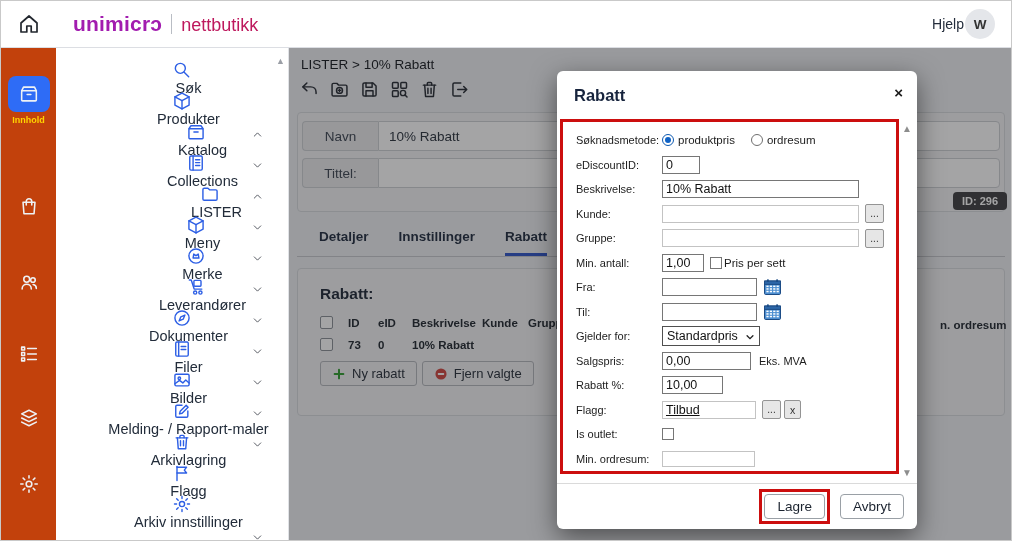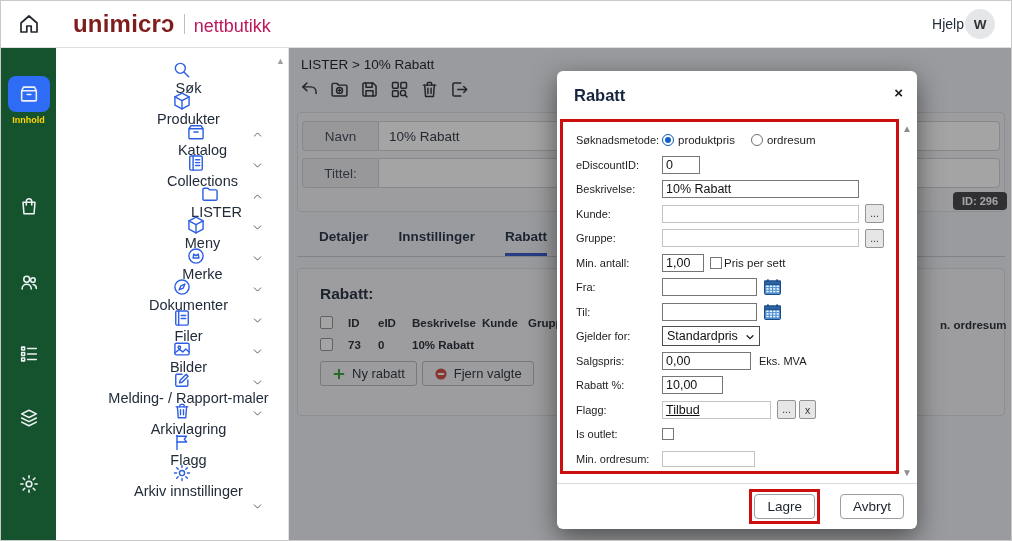--- a/index.html
+++ b/index.html
@@ -5,29 +5,29 @@
   * { box-sizing: border-box; margin: 0; padding: 0; }
   html,body { width:1012px; height:541px; }
   body { font-family:"Liberation Sans", sans-serif; overflow:hidden; background:#fff; }
   #screen { position:relative; width:1012px; height:541px; border:1px solid #c9c9c9; overflow:hidden; background:#fff; }
 
   
   .topbar { position:absolute; top:0; left:0; right:0; height:47px; background:#fff; border-bottom:1px solid #dcdee3; display:flex; align-items:center; z-index:6; }
   .home-btn { width:55px; display:flex; justify-content:center; align-items:center; color:#22272e; background:none; border:none; cursor:pointer; }
   .home-btn svg { width:24px; height:24px; }
   .logo { display:flex; align-items:baseline; margin-left:17px; }
-  .brand-primary { font-size:24px; font-weight:bold; color:#7f1d1d; letter-spacing:.2px; }
+  .brand-primary { font-size:21px; font-weight:bold; color:#a21caf; letter-spacing:.2px; }
   .brand-divider { width:1px; height:20px; background:#b9bdc4; margin:0 9px; align-self:center; }
   .brand-secondary { font-size:18px; color:#be185d; }
   .topbar-right { margin-left:auto; display:flex; align-items:center; gap:1px; padding-right:16px; }
   .help-link { font-size:14px; color:#242d3c; cursor:pointer; }
   .avatar { width:30px; height:30px; border-radius:50%; background:#e4e6ea; color:#333; font-size:13.5px; font-weight:bold; display:flex; align-items:center; justify-content:center; cursor:pointer; }
 
   
-  .rail { position:absolute; top:47px; left:0; width:55px; bottom:0; background:#14532d; z-index:6; }
+  .rail { position:absolute; top:47px; left:0; width:55px; bottom:0; background:#c2410c; z-index:6; }
   .rail-item { position:absolute; left:0; width:55px; display:flex; flex-direction:column; align-items:center; cursor:pointer; }
   .rail-item .tile { width:42px; height:36px; border-radius:8px; display:flex; align-items:center; justify-content:center; color:#eef2f5; }
   .rail-item.active .tile { background:#2e6cf6; }
   .rail-item .tile svg { width:22px; height:22px; }
   .rail-label { font-size:9px; font-weight:bold; color:#ffd400; margin-top:3px; }
 
   
   .sidenav { position:absolute; top:47px; left:55px; width:233px; bottom:0; background:#fff; border-right:1px solid #e0e2e6; z-index:6; padding-top:12px; }
   .nav-scroll-up { position:absolute; top:8px; right:3px; font-size:9px; color:#9b9fa6; }
   .nav-list { list-style:none; }
@@ -78,34 +78,34 @@
   .red-box { position:absolute; left:3px; top:48px; width:339px; height:355px; border:3px solid #cc0e0e; padding:8px 6px 0 13px; overflow:hidden; }
   .mrow { display:flex; align-items:center; height:20px; margin-bottom:4.5px; }
   .mlabel { width:86px; flex:0 0 86px; font-size:11px; color:#1c1c1c; }
   .mctrl { display:flex; align-items:center; }
   .radio { position:relative; width:12px; height:12px; border:1px solid #6f6f6f; border-radius:50%; background:#fff; margin-right:4px; cursor:pointer; }
   .radio.sel { border-color:#0d59b0; }
   .radio.sel::after { content:""; position:absolute; left:2px; top:2px; width:6px; height:6px; border-radius:50%; background:#0f62c5; }
   .rlabel { font-size:11.5px; color:#1c1c1c; margin-right:16px; }
   .minput { height:18px; border:1px solid #767676; font-size:12.5px; color:#111; padding:0 3px; font-family:"Liberation Sans",sans-serif; background:#fff; }
   .minput.light { border-color:#c3c3c3; }
-  .w-small{width:38px;} .w-wide{width:197px;} .w-lookup{width:197px;} .w-qty{width:42px;} .w-date{width:95px;} .w-money{width:89px;} .w-pct{width:61px;} .w-flag{width:109px;text-decoration:underline;} .w-plain{width:93px; height:16px;}
+  .w-small{width:38px;} .w-wide{width:197px;} .w-lookup{width:197px;} .w-qty{width:42px;} .w-date{width:95px;} .w-money{width:89px;} .w-pct{width:61px;} .w-flag{width:94px;text-decoration:underline;} .w-plain{width:93px; height:16px;}
   .dots-btn { width:19px; height:19px; margin-left:6px; background:#e6e6e6; border:1px solid #949494; font-size:10px; color:#333; cursor:pointer; display:flex; align-items:center; justify-content:center; border-radius:2px; }
   .x-btn { width:17px; height:19px; margin-left:3px; background:#e6e6e6; border:1px solid #949494; font-size:10.5px; color:#333; cursor:pointer; display:flex; align-items:center; justify-content:center; border-radius:2px; }
   .mcheck { width:12px; height:12px; border:1px solid #767676; background:#fff; cursor:pointer; flex:0 0 12px; }
   .qty-cb-label { font-size:11.5px; color:#1c1c1c; margin-left:2px; }
   .mrow .mcheck { margin-left:6px; }
   .mrow.cb-only .mcheck { margin-left:0; }
   .cal-icon { margin-left:7px; width:17px; height:16px; cursor:pointer; }
   .mselect { height:20px; border:1px solid #4f4f4f; background:#fff; display:inline-flex; align-items:center; padding:0 4px; gap:7px; font-size:12.5px; color:#111; cursor:pointer; }
   .mselect svg { width:10px; height:10px; color:#222; }
   .suffix { font-size:11px; color:#1c1c1c; margin-left:8px; }
   .mscroll { position:absolute; right:5px; font-size:10px; color:#8d8d8d; }
   .mscroll.up { top:52px; } .mscroll.down { top:396px; }
-  .modal-footer { position:absolute; left:0; right:0; bottom:0; height:46px; border-top:1px solid #dadada; display:flex; align-items:center; justify-content:flex-end; gap:20px; padding-right:13px; }
+  .modal-footer { position:absolute; left:0; right:0; bottom:0; height:46px; border-top:1px solid #dadada; display:flex; align-items:center; justify-content:flex-end; gap:10px; padding-right:13px; }
   .save-wrap { border:3px solid #cc0e0e; padding:2px; }
   .dlg-btn { background:#fff; border:1px solid #9aa0a6; border-radius:4px; padding:4px 12px; font-size:13.5px; color:#1c2430; cursor:pointer; font-family:"Liberation Sans",sans-serif; }
 </style>
 </head>
 <body>
 
 <div id="screen">
 
   <header class="topbar">
     <button class="home-btn">
@@ -244,20 +244,32 @@
           <span class="chev"><svg viewBox="0 0 24 24" fill="none" stroke="currentColor" stroke-width="1.7" stroke-linecap="round" stroke-linejoin="round" style="width:100%;height:100%">
               <path d="M6 9 L12 15 L18 9"></path>
             </svg></span>
         </li>
         <li class="nav-item lvl1">
           <span class="nico"><svg viewBox="0 0 24 24" fill="none" stroke="currentColor" stroke-width="1.7" stroke-linecap="round" stroke-linejoin="round" style="width:100%;height:100%">
               <circle cx="12" cy="12" r="8.5"></circle>
               <path d="M8.5 14.5 L9.3 9.7 L12 11.6 L14.7 9.7 L15.5 14.5 Z"></path>
             </svg></span>
           <span class="nlabel">Merke</span>
+          <span class="chev"><svg viewBox="0 0 24 24" fill="none" stroke="currentColor" stroke-width="1.7" stroke-linecap="round" stroke-linejoin="round" style="width:100%;height:100%">
+              <path d="M6 9 L12 15 L18 9"></path>
+            </svg></span>
+        </li>
+        <li class="nav-item lvl1">
+          <span class="nico"><svg viewBox="0 0 24 24" fill="none" stroke="currentColor" stroke-width="1.7" stroke-linecap="round" stroke-linejoin="round" style="width:100%;height:100%">
+              <path d="M4 3.5 H6.3 L9.8 14.5 H19"></path>
+              <circle cx="11" cy="18.6" r="1.9"></circle>
+              <circle cx="17.3" cy="18.6" r="1.9"></circle>
+              <rect x="9.5" y="4" width="8.5" height="7" rx="1"></rect>
+            </svg></span>
+          <span class="nlabel">Leverandører</span>
           <span class="chev"><svg viewBox="0 0 24 24" fill="none" stroke="currentColor" stroke-width="1.7" stroke-linecap="round" stroke-linejoin="round" style="width:100%;height:100%">
               <path d="M6 9 L12 15 L18 9"></path>
             </svg></span>
         </li>
         <li class="nav-item lvl0">
           <span class="nico"><svg viewBox="0 0 24 24" fill="none" stroke="currentColor" stroke-width="1.7" stroke-linecap="round" stroke-linejoin="round" style="width:100%;height:100%">
               <circle cx="12" cy="12" r="8.5"></circle>
               <path d="M15.5 8.5 L13.4 13.4 L8.5 15.5 L10.6 10.6 Z"></path>
             </svg></span>
           <span class="nlabel">Dokumenter</span>

